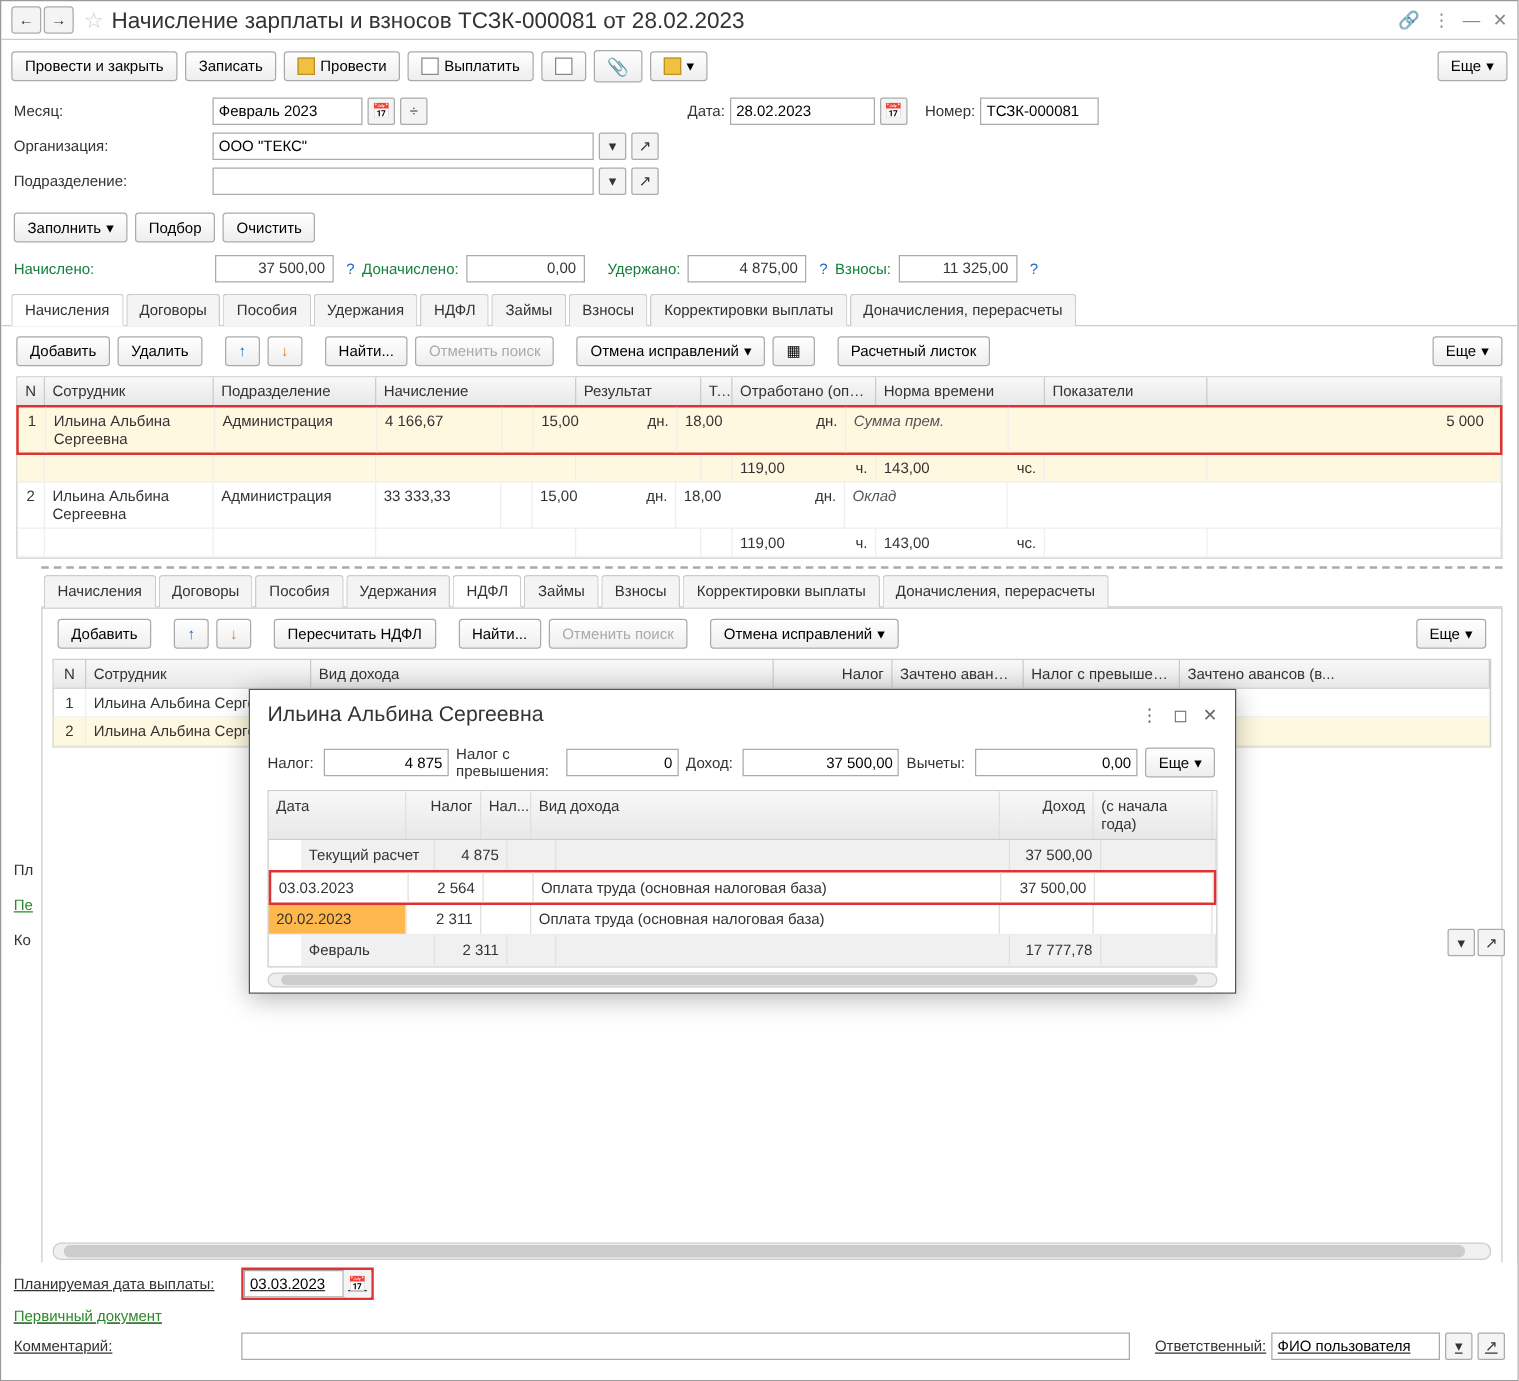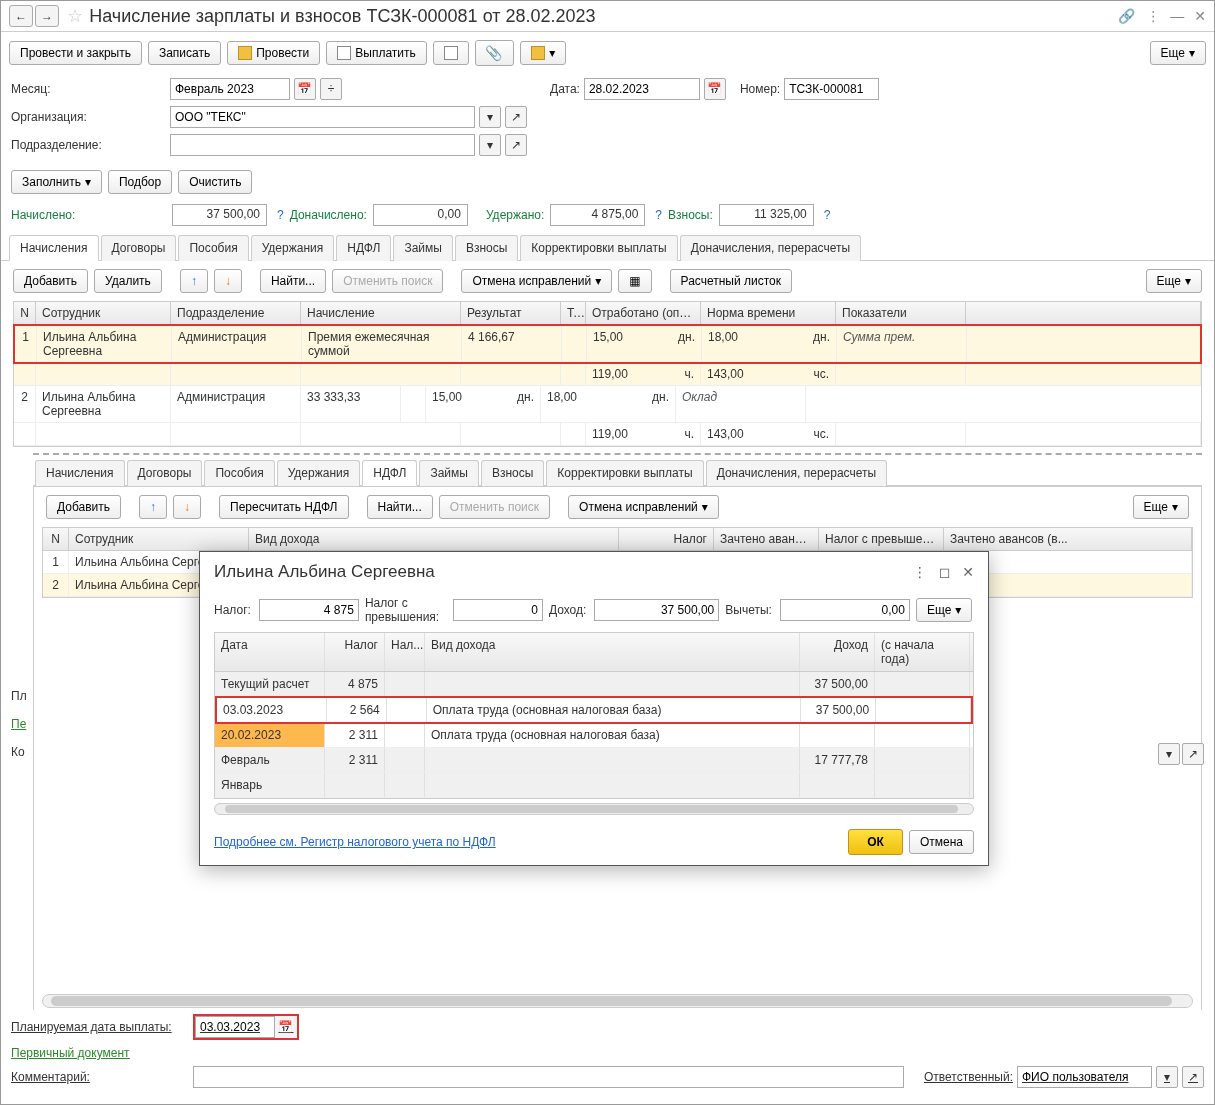--- a/index.html
+++ b/index.html
@@ -62,21 +62,21 @@
 .dlg-title { padding:10px 14px; font-size:17px; display:flex; align-items:center; }
 .dlg-title .spacer { flex:1; }
 .dlg-title span.icon { margin-left:12px; cursor:pointer; color:#666; font-size:14px; }
 
 .dlg-toolbar { display:flex; align-items:center; padding:4px 14px 8px 14px; gap:6px; }
 .dlg-toolbar .lbl { margin-right:2px; }
 
 .dlg-table { margin:0 14px; border:1px solid #ccc; }
 .dlg-th-row { display:flex; background:linear-gradient(#f8f8f8,#e8e8e8); border-bottom:1px solid #ccc;}
 .dlg-tr { display:flex; border-bottom:1px solid #eee;}
-.dlg-tr.gray { background:#f0f0f0; }
+.dlg-tr.gray { background:#f0f0f0;margin-left:26px; }
 .dlg-tr.red-border { border:2px solid #d33; margin:-1px 0; position:relative; }
 .dlg-tr.orange-cell .date-cell { background:#ffb84d; }
 .dlg-td, .dlg-th { padding:5px 6px; border-right:1px solid #e0e0e0; }
 
 .dlg-scroll { height:12px; background:#eee; border:1px solid #ccc; margin:4px 14px; border-radius:6px; position:relative; }
 .dlg-scroll .thumb { position:absolute; left:10px; right:15px; top:1px; bottom:1px; background:#ccc; border-radius:5px; }
 
 .dlg-footer { display:flex; padding:10px 14px; align-items:center; }
 .link { color:#2266cc; text-decoration:underline; cursor:pointer; }
 .link-green { color:#2a8a2a; text-decoration:underline; cursor:pointer; }
@@ -253,32 +253,32 @@
       <div class="th col-otr">Отработано (опл...</div>
       <div class="th col-norm">Норма времени</div>
       <div class="th col-pok">Показатели</div>
       <div class="th col-pval"></div>
     </div>
     <div class="table-body" id="table1-body">
         <div class="tr tr-highlight">
           <div class="td col-n">1</div>
           <div class="td col-emp">Ильина Альбина Сергеевна</div>
           <div class="td col-dep">Администрация</div>
-          <div class="td col-nach">Премия ежемесячная суммой</div>
           <div class="td col-res">4 166,67</div>
           <div class="td col-t"></div>
           <div class="td col-otr" style="display:flex;justify-content:space-between;">
             <span>15,00</span>
             <span>дн.</span>
           </div>
           <div class="td col-norm" style="display:flex;justify-content:space-between;">
             <span>18,00</span>
             <span>дн.</span>
           </div>
           <div class="td col-pok italic">Сумма прем.</div>
+          <div class="td col-pval">5 000</div>
         </div>
         <div class="tr tr-yellow">
           <div class="td col-n"></div>
           <div class="td col-emp"></div>
           <div class="td col-dep"></div>
           <div class="td col-nach"></div>
           <div class="td col-res"></div>
           <div class="td col-t"></div>
           <div class="td col-otr" style="display:flex;justify-content:space-between;">
             <span>119,00</span>
@@ -482,35 +482,20 @@
             <div class="dlg-td d-start"></div>
           </div>
           <div class="dlg-tr gray">
             <div class="dlg-td d-date date-cell">Февраль</div>
             <div class="dlg-td d-tax">2 311</div>
             <div class="dlg-td d-tax2"></div>
             <div class="dlg-td d-vid"></div>
             <div class="dlg-td d-inc">17 777,78</div>
             <div class="dlg-td d-start"></div>
           </div>
-          <div class="dlg-tr gray">
-            <div class="dlg-td d-date date-cell">Январь</div>
-            <div class="dlg-td d-tax"></div>
-            <div class="dlg-td d-tax2"></div>
-            <div class="dlg-td d-vid"></div>
-            <div class="dlg-td d-inc"></div>
-            <div class="dlg-td d-start"></div>
-          </div>
         </div>
     </div>
     <div class="dlg-scroll">
         <div class="thumb"></div>
       </div>
-    <div class="dlg-footer">
-      <span class="link">Подробнее см. Регистр налогового учета по НДФЛ</span>
-      <span class="spacer" style="flex:1;"></span>
-      <button class="btn-primary">ОК</button>
-      <span style="width:6px;"></span>
-      <button class="btn">Отмена</button>
-    </div>
   </div>
 
 </div>
 
 </body></html>

